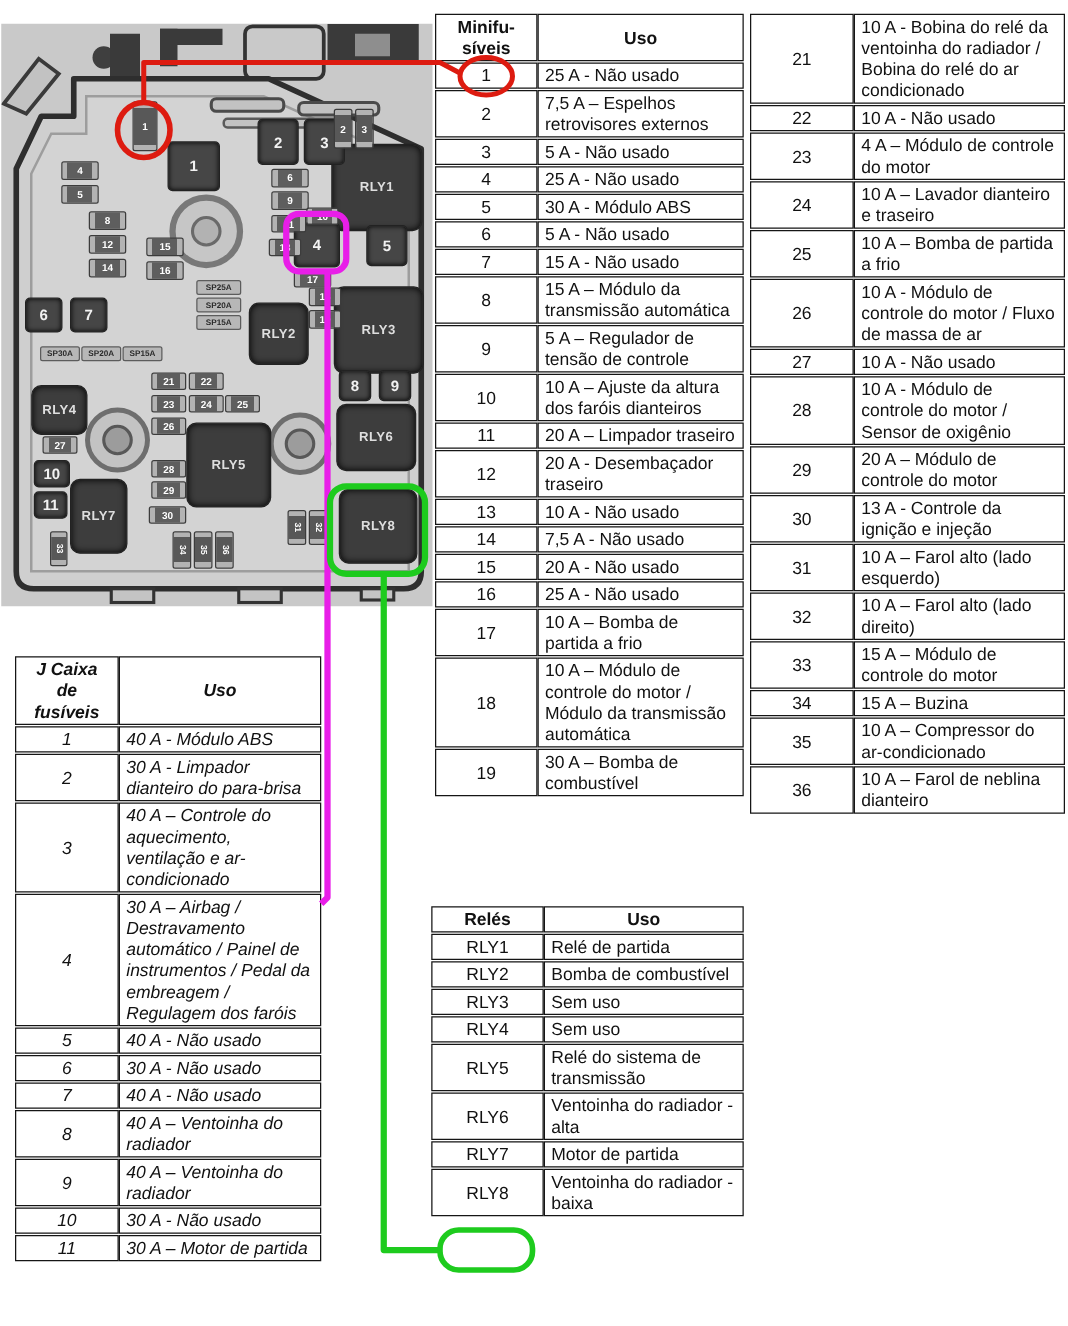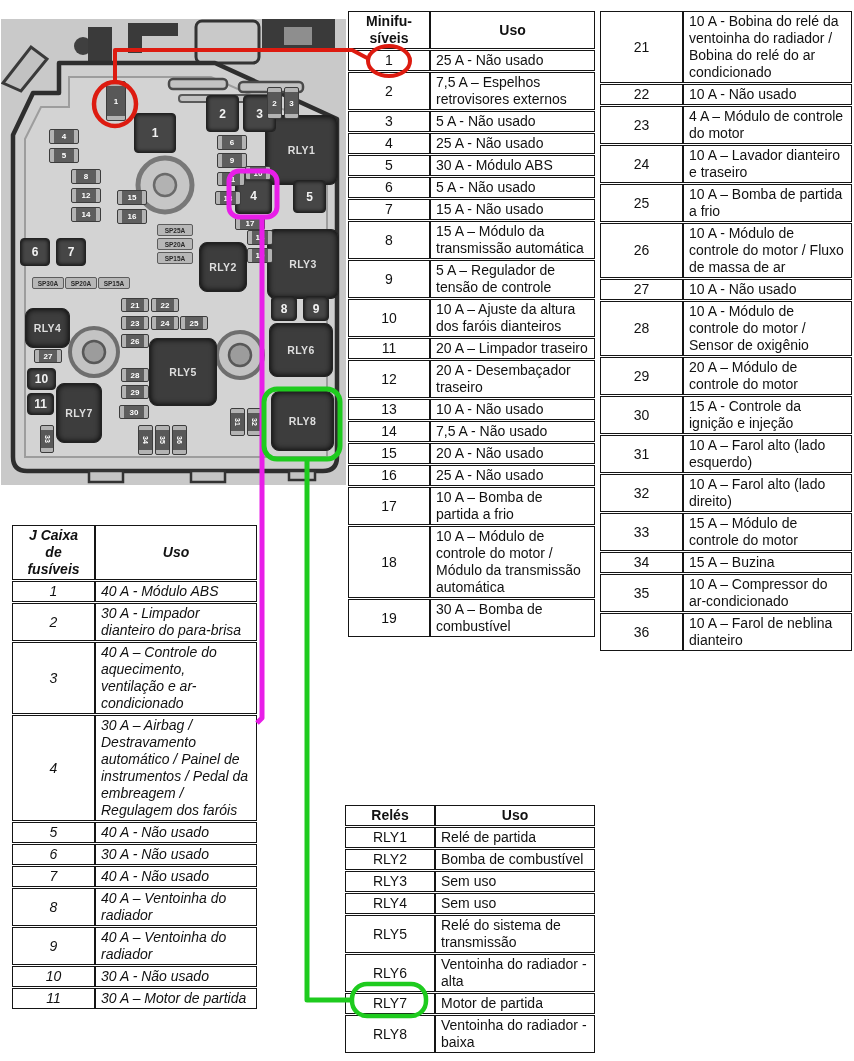--- a/index.html
+++ b/index.html
@@ -30,21 +30,21 @@
   table.ft td.c-key{text-align:center;}
   table.ft td.c-use{text-align:left;}
   th.bottom{vertical-align:bottom;}
 
   #t-mini{left:348px;top:10px;width:247px;}
   #t-mini col.k{width:82px;} #t-mini col.u{width:165px;}
   #t-mini2{left:600px;top:10px;width:252px;}
   #t-mini2 col.k{width:83px;} #t-mini2 col.u{width:169px;}
   #t-jcase{left:12px;top:524px;width:245px;font-style:italic;}
   #t-jcase col.k{width:83px;} #t-jcase col.u{width:162px;}
-  #t-relay{left:345px;top:804px;width:250px;}
+  #t-relay{left:345px;top:724px;width:250px;}
   #t-relay col.k{width:90px;} #t-relay col.u{width:160px;}
 
   
   svg.overlay{position:absolute;left:0;top:0;pointer-events:none;}
 </style>
 </head>
 <body>
 
 <div class="page">
 
@@ -389,21 +389,21 @@
         <tr>
           <td class="c-key">28</td>
           <td class="c-use">10 A - Módulo de controle do motor / Sensor de oxigênio</td>
         </tr>
         <tr>
           <td class="c-key">29</td>
           <td class="c-use">20 A – Módulo de controle do motor</td>
         </tr>
         <tr>
           <td class="c-key">30</td>
-          <td class="c-use">15 A - Controle da ignição e injeção</td>
+          <td class="c-use">13 A - Controle da ignição e injeção</td>
         </tr>
         <tr>
           <td class="c-key">31</td>
           <td class="c-use">10 A – Farol alto (lado esquerdo)</td>
         </tr>
         <tr>
           <td class="c-key">32</td>
           <td class="c-use">10 A – Farol alto (lado direito)</td>
         </tr>
         <tr>

